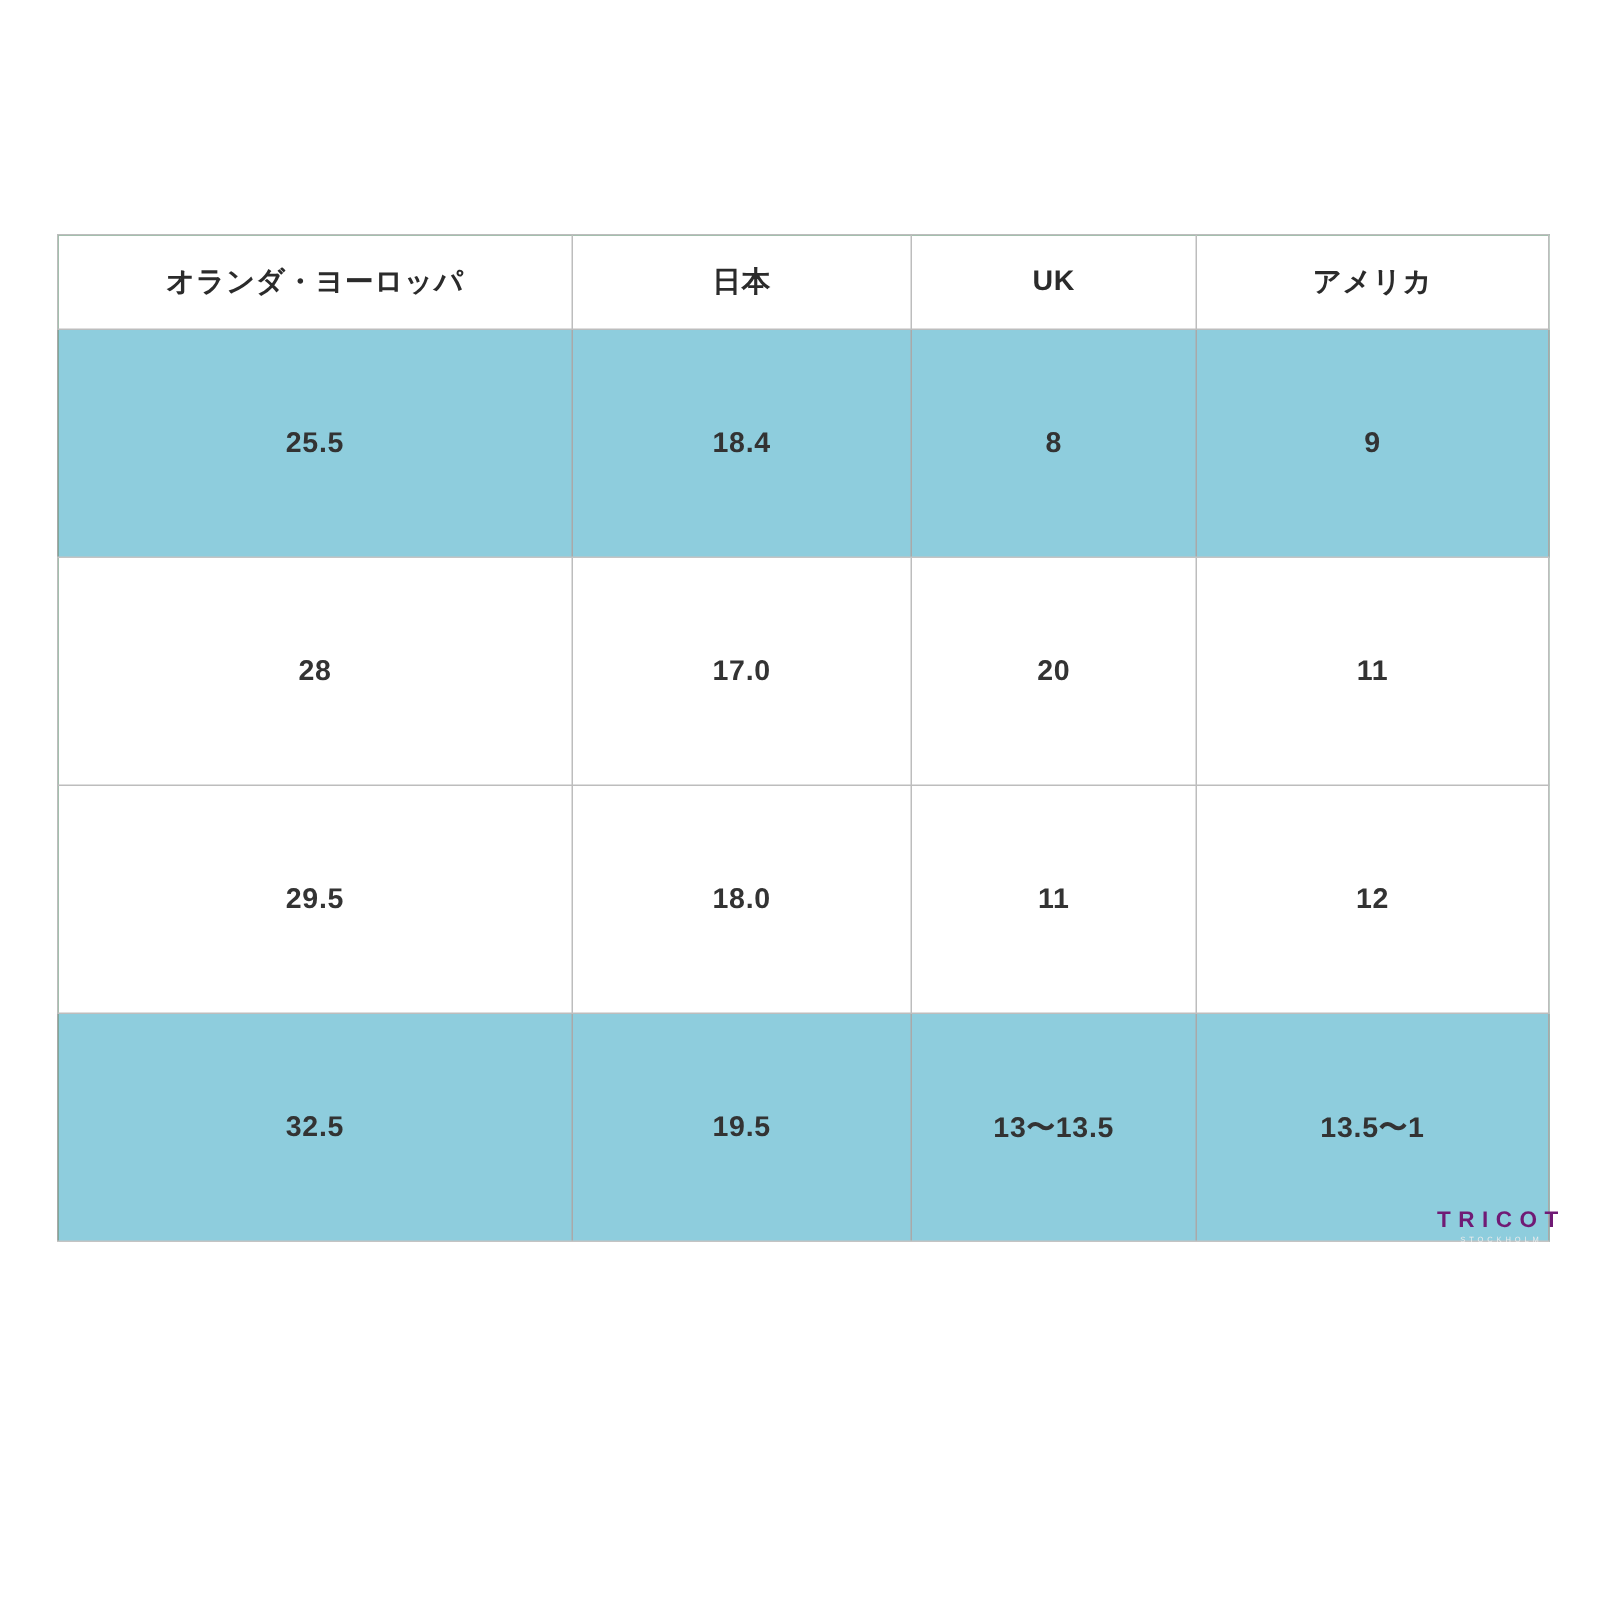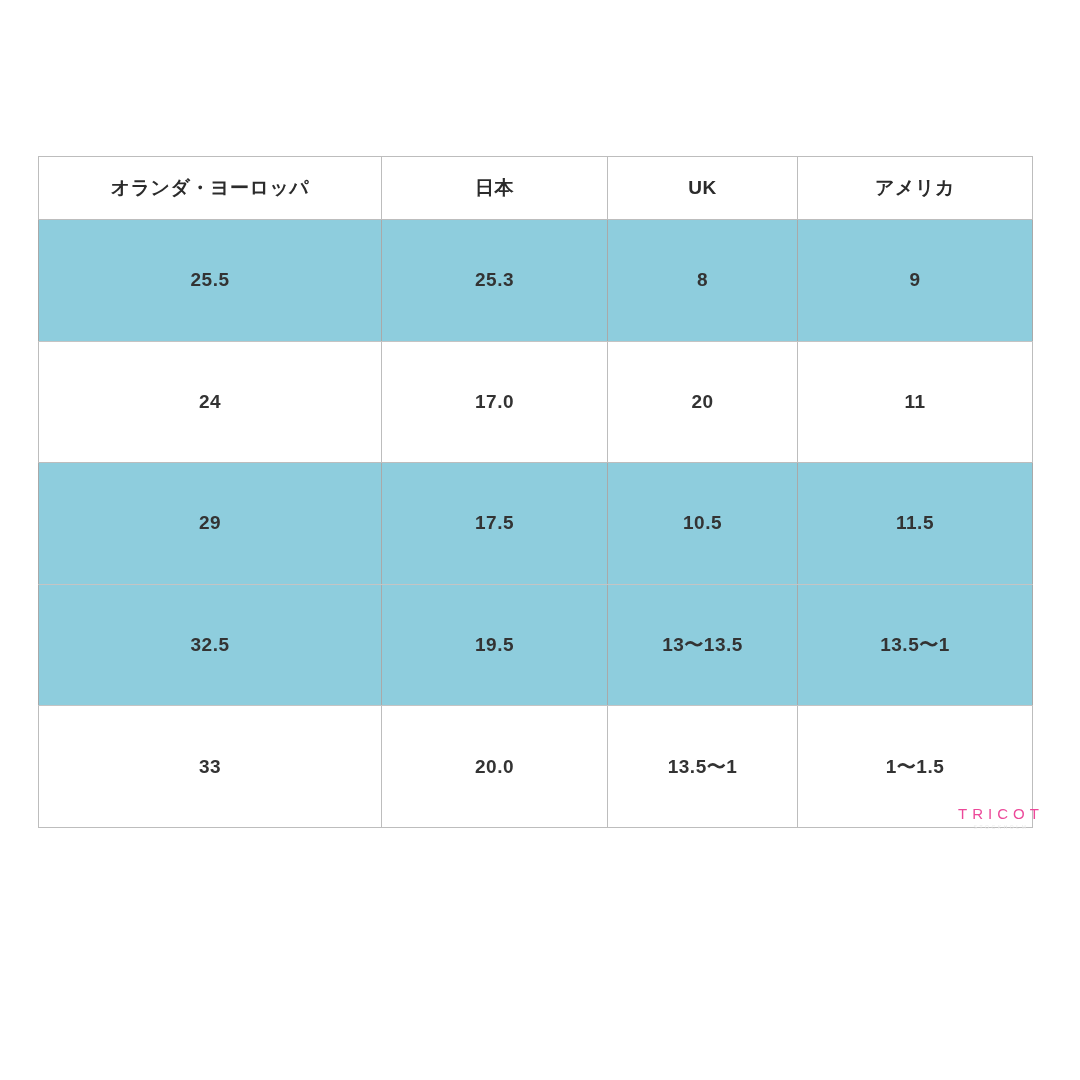--- a/index.html
+++ b/index.html
@@ -82,22 +82,22 @@
     top: 806px;
     width: 110px;
     text-align: center;
     pointer-events: none;
     user-select: none;
   }
   #watermark .wm-main {
     display: block;
     font-size: 15px;
     letter-spacing: 5px;
-    color: #ec4899;
-    font-weight: normal;
+    color: #701a75;
+    font-weight: bold;
     line-height: 1.1;
   }
   #watermark .wm-sub {
     display: block;
     font-size: 5px;
     letter-spacing: 2.6px;
     color: #ececec;
     line-height: 1.4;
     margin-top: 1px;
   }
@@ -117,47 +117,41 @@
       <tr>
         <th>オランダ・ヨーロッパ</th>
         <th>日本</th>
         <th>UK</th>
         <th>アメリカ</th>
       </tr>
     </thead>
     <tbody>
       <tr class="row-shaded">
         <td>25.5</td>
-        <td>25.3</td>
+        <td>18.4</td>
         <td>8</td>
         <td>9</td>
       </tr>
       <tr class="row-plain">
-        <td>24</td>
+        <td>28</td>
         <td>17.0</td>
         <td>20</td>
         <td>11</td>
       </tr>
-      <tr class="row-shaded">
-        <td>29</td>
-        <td>17.5</td>
-        <td>10.5</td>
-        <td>11.5</td>
+      <tr class="row-plain">
+        <td>29.5</td>
+        <td>18.0</td>
+        <td>11</td>
+        <td>12</td>
       </tr>
       <tr class="row-shaded">
         <td>32.5</td>
         <td>19.5</td>
         <td>13〜13.5</td>
         <td>13.5〜1</td>
-      </tr>
-      <tr class="row-plain">
-        <td>33</td>
-        <td>20.0</td>
-        <td>13.5〜1</td>
-        <td>1〜1.5</td>
       </tr>
     </tbody>
   </table>
 </div>
 
 <div id="watermark">
   <span class="wm-main">TRICOT</span>
   <span class="wm-sub">STOCKHOLM</span>
 </div>
 

